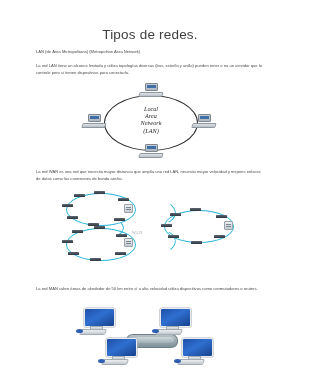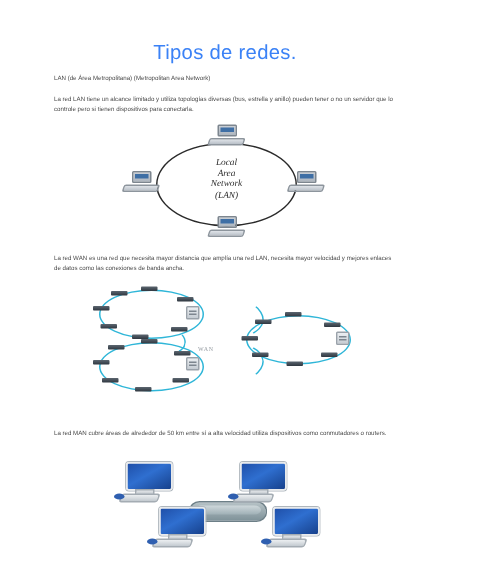--- a/index.html
+++ b/index.html
@@ -23,21 +23,21 @@
     box-sizing: border-box;
   }
   .doc-title {
     position: absolute;
     left: 0;
     top: 27px;
     width: 300px;
     text-align: center;
     font-size: 13.5px;
     font-weight: 400;
-    color: #3b82f6;
+    color: #404040;
     letter-spacing: 0.2px;
   }
   .para {
     position: absolute;
     left: 36px;
     width: 228px;
     font-size: 4.1px;
     line-height: 6.6px;
     color: #4a4a4a;
     text-align: left;

